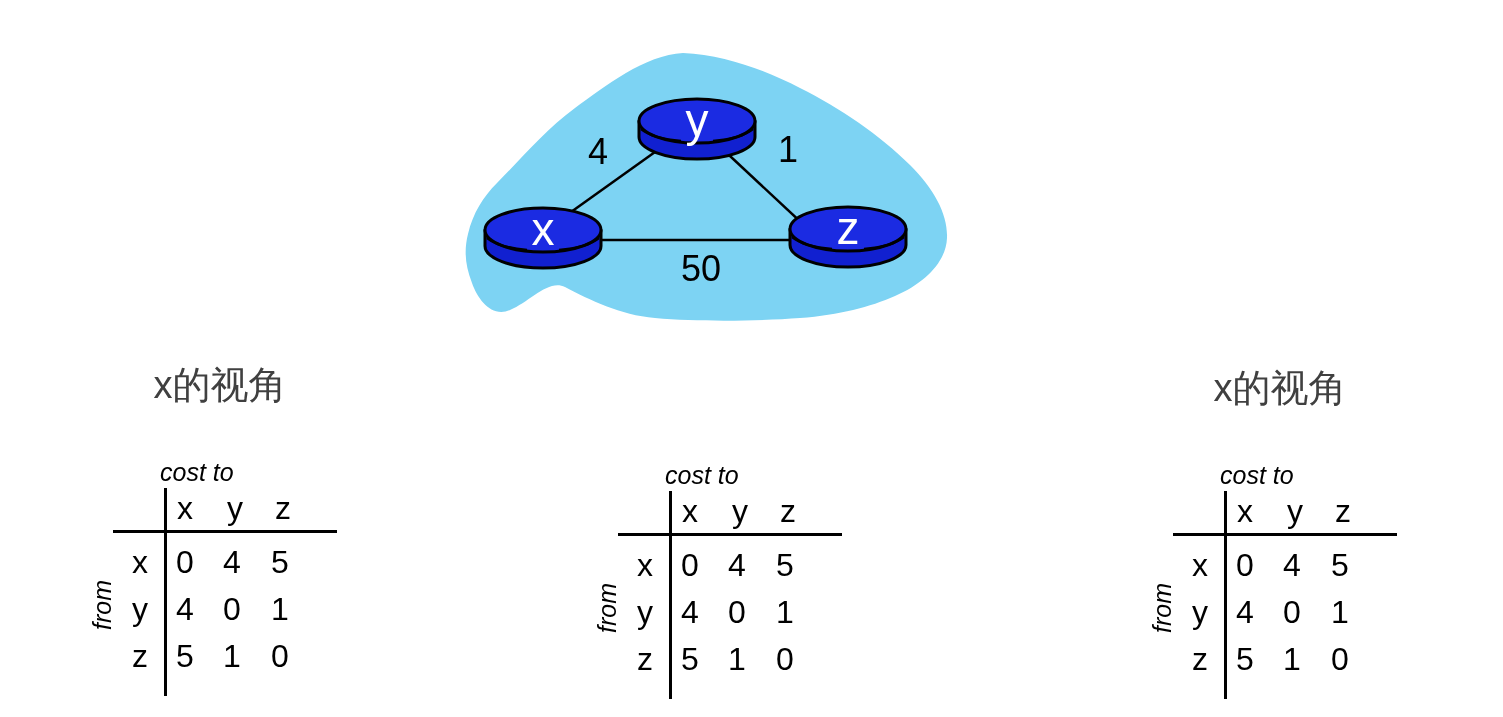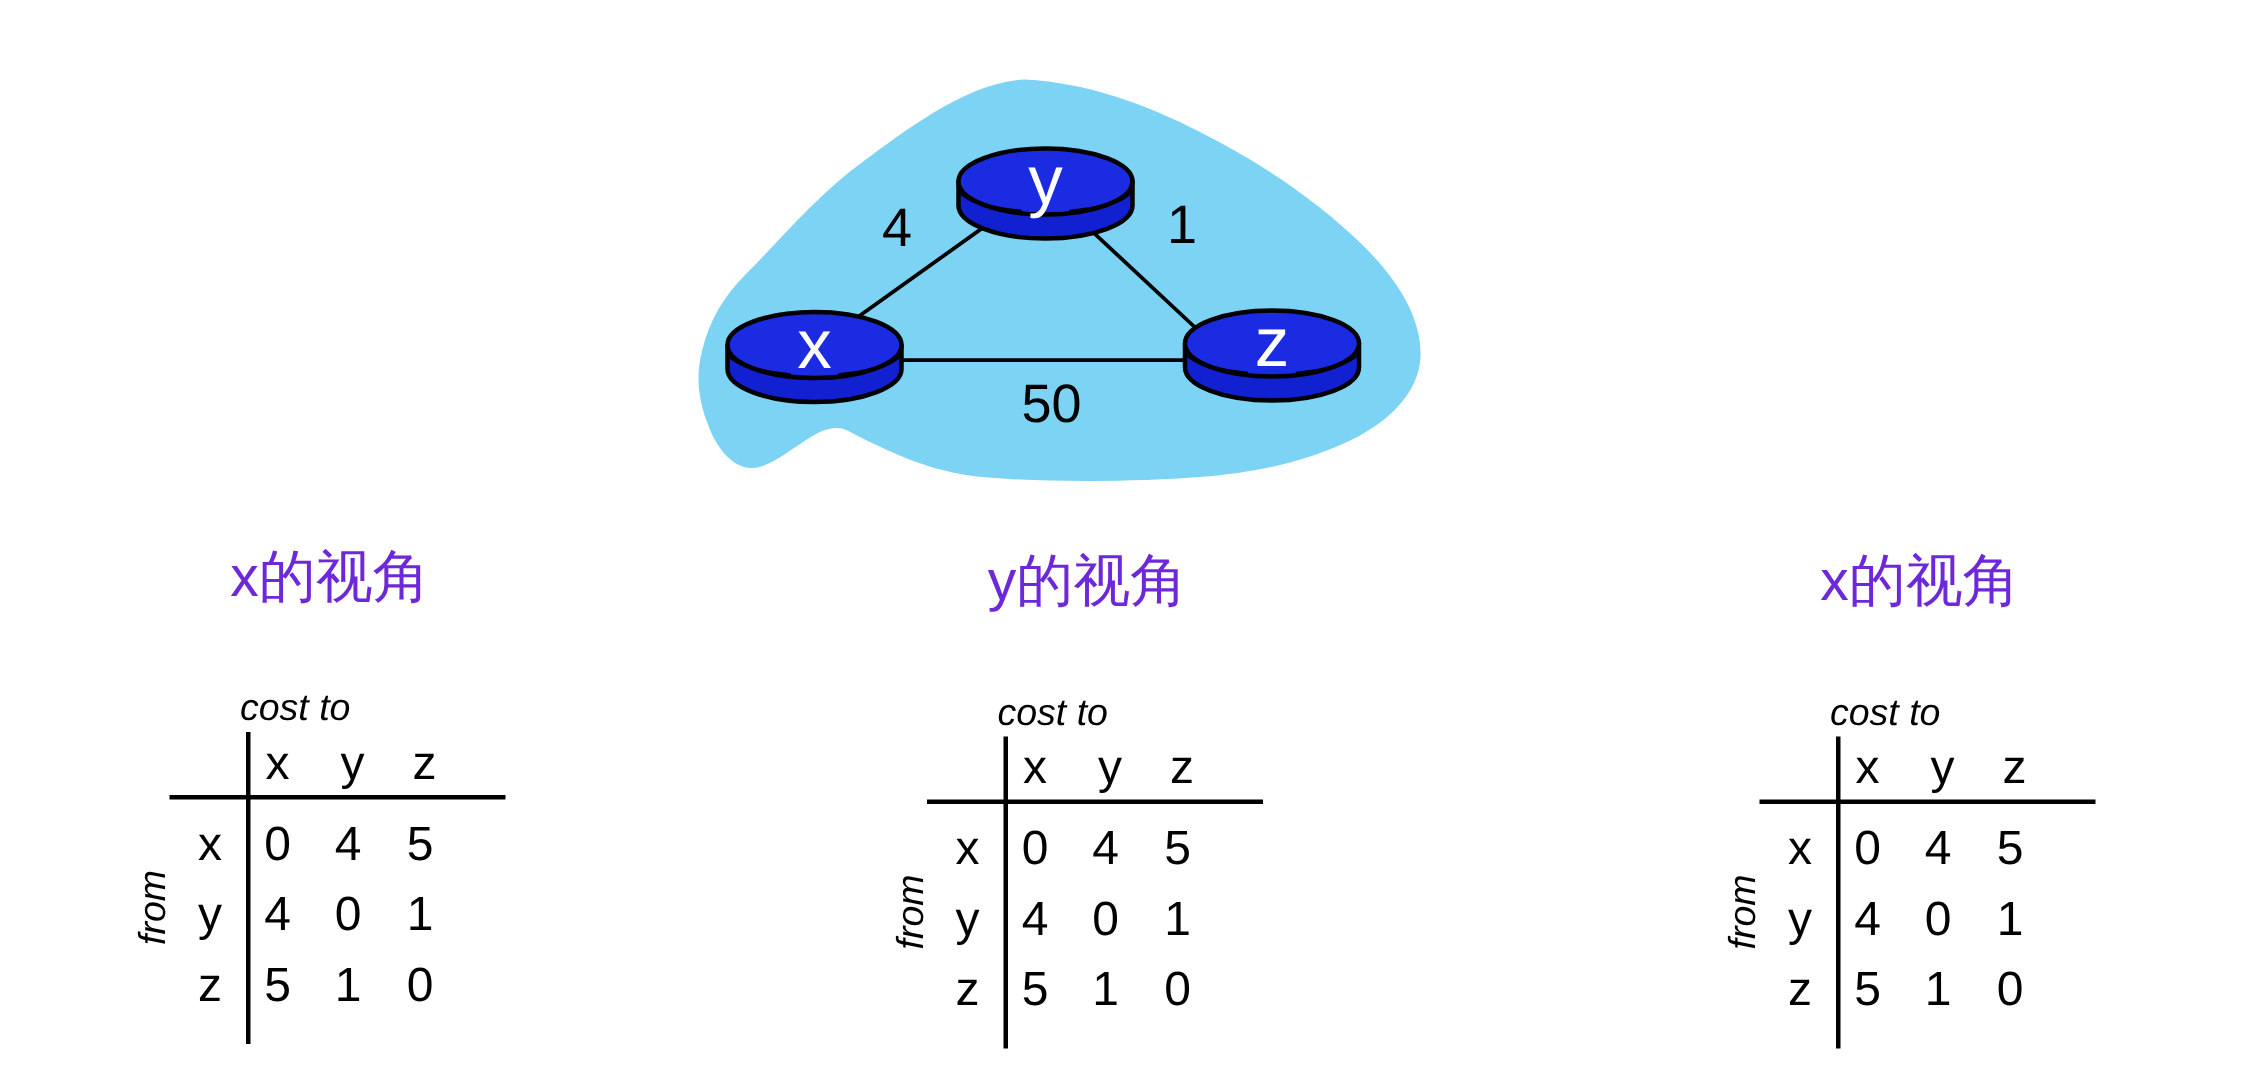--- a/index.html
+++ b/index.html
@@ -38,21 +38,21 @@
     width: 270px;
     height: 345px;
   }
   .ptable .tbl-title {
     position: absolute;
     left: 0; top: 0;
     width: 270px;
     text-align: center;
     font-size: 38px;
     line-height: 46px;
-    color: #6d28d9;
+    color: #404040;
   }
   .ptable .cost-to {
     position: absolute;
     left: 75px; top: 95px;
     width: 160px;
     text-align: left;
     font-style: italic;
     font-size: 25px;
     line-height: 30px;
   }
@@ -177,21 +177,20 @@
     <div class="cell c0 r1">4</div>
     <div class="cell c1 r1">0</div>
     <div class="cell c2 r1">1</div>
     <div class="row-l rl r2">z</div>
     <div class="cell c0 r2">5</div>
     <div class="cell c1 r2">1</div>
     <div class="cell c2 r2">0</div>
   </div>
 
   <div class="ptable tbl-2">
-    <div class="tbl-title">y的视角</div>
     <div class="cost-to">cost to</div>
     <div class="col-h ch0">x</div>
     <div class="col-h ch1">y</div>
     <div class="col-h ch2">z</div>
     <div class="vline"></div>
     <div class="hline"></div>
     <div class="from-label">from</div>
     <div class="row-l rl r0">x</div>
     <div class="cell c0 r0">0</div>
     <div class="cell c1 r0">4</div>

